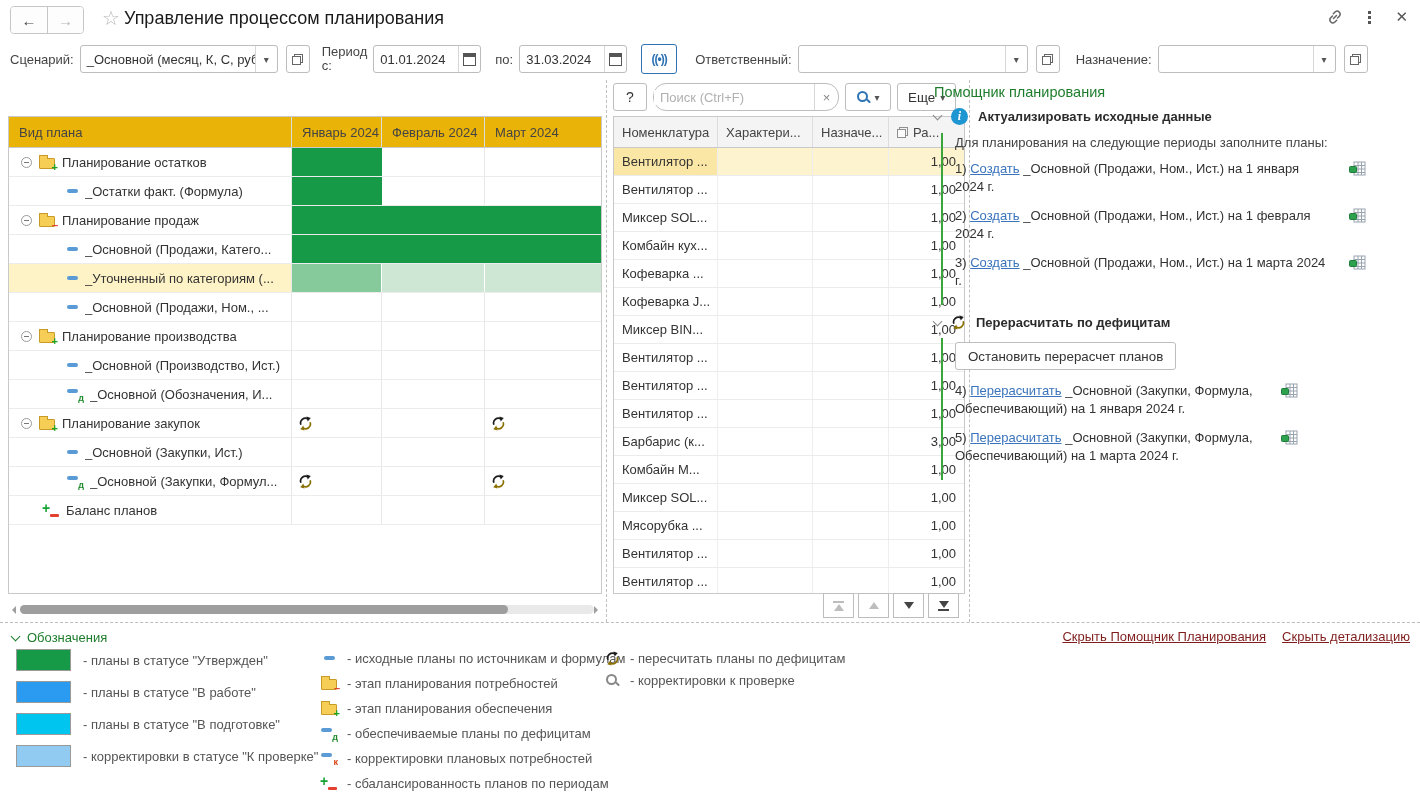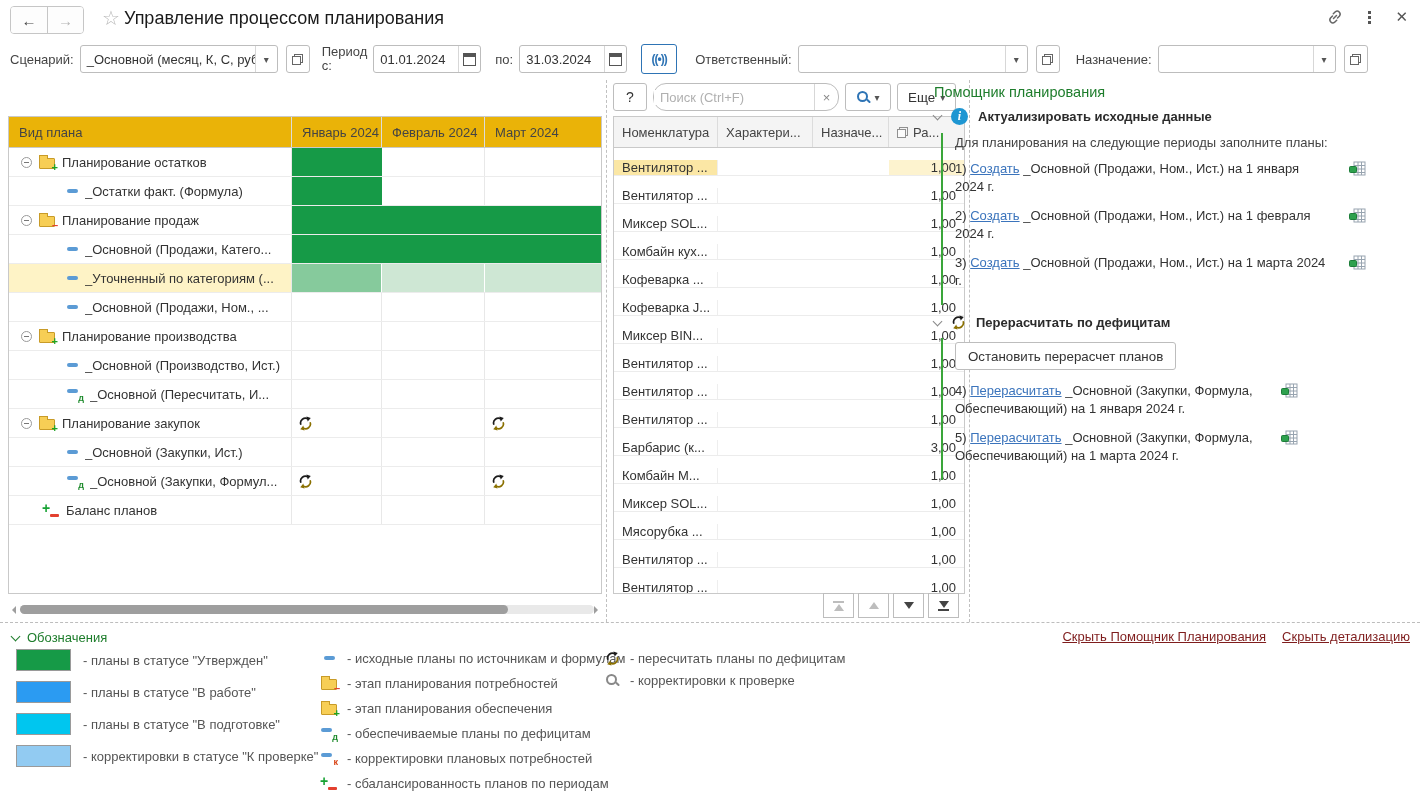--- a/index.html
+++ b/index.html
@@ -94,21 +94,21 @@
   .mag::after { content:""; position:absolute; left:10px; top:10px; width:5px; height:2px; background:currentColor; transform:rotate(45deg); border-radius:1px; }
   .magbtn { width:46px; height:28px; border:1px solid #bdbdbd; border-radius:3px; background:#fff;
     display:flex; align-items:center; justify-content:center; gap:4px; color:#555; font-size:10px; }
   .morebtn { height:28px; border:1px solid #bdbdbd; border-radius:3px; background:#fff; padding:0 10px;
     display:flex; align-items:center; gap:5px; color:#333; }
   .ddarr { font-size:10px; color:#555; }
   #itemtable { position:absolute; left:6px; top:36px; width:352px; height:478px; border:1px solid #c9c9c9; background:#fff; overflow:hidden; }
   .ihead { display:flex; height:31px; background:#f4f4f4; border-bottom:1px solid #c9c9c9; color:#444; }
   .ihcell { display:flex; align-items:center; gap:5px; padding-left:8px; border-right:1px solid #dcdcdc; }
   .ihcell .lk { opacity:.7; }
-  .irow { display:flex; height:28px; border-bottom:1px solid #ececec;align-items:flex-end; }
+  .irow { display:flex; height:28px; border-bottom:1px solid #ececec; }
   .icell { border-right:1px solid #eeeeee; display:flex; align-items:center; overflow:hidden; }
   .iname { width:104px; padding-left:8px; white-space:nowrap; }
   .ichar { width:95px; } .iassign { width:76px; }
   .ival { flex:1; border-right:none; justify-content:flex-end; padding-right:8px; }
   .irow.selected .iname { background:#fbe7a5; }
   .irow.selected .icell:not(.iname) { background:#fdf3cf; }
   #navbtns { position:absolute; right:10px; bottom:4px; display:flex; }
   .nbtn { width:31px; height:25px; border:1px solid #bdbdbd; background:#fff; display:flex; flex-direction:column;
     align-items:center; justify-content:center; gap:1px; }
   .nbtn + .nbtn { margin-left:4px; }
@@ -309,21 +309,21 @@
         <div class="pcell pm m1"></div>
           <div class="pcell pm m2"></div>
           <div class="pcell pm m3"></div>
       </div>
       <div class="prow">
         <div class="pcell pname lvl1">
             <span class="dashwrap">
               <span class="dash"></span>
               <span class="sub d">д</span>
             </span>
-            <span class="plabel">_Основной (Пересчитать, И...</span>
+            <span class="plabel">_Основной (Обозначения, И...</span>
           </div>
         <div class="pcell pm m1"></div>
           <div class="pcell pm m2"></div>
           <div class="pcell pm m3"></div>
       </div>
       <div class="prow">
         <div class="pcell pname">
             <span class="exp"></span>
             <span class="folder">
               <span class="badge plus">+</span>

